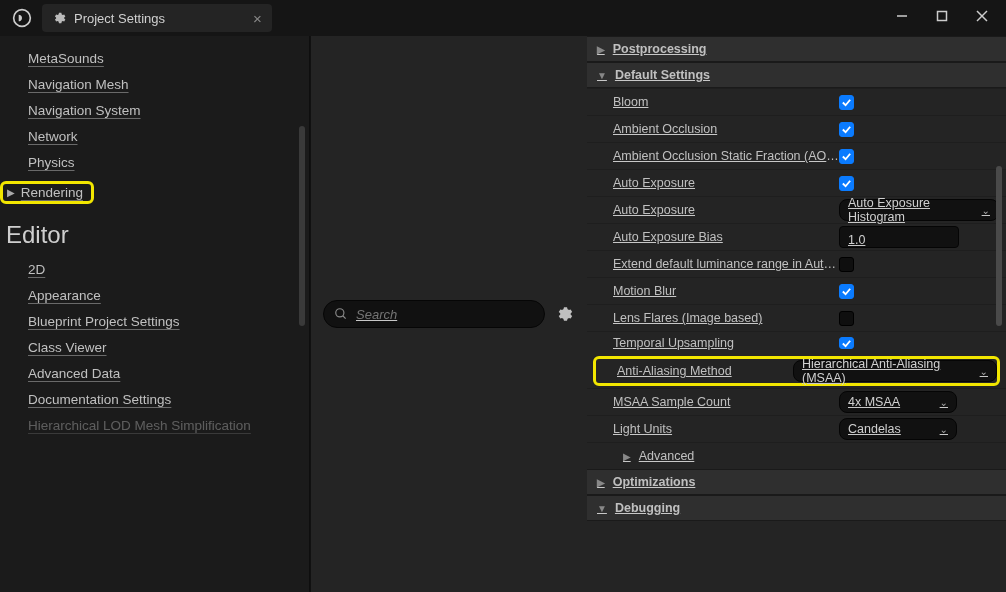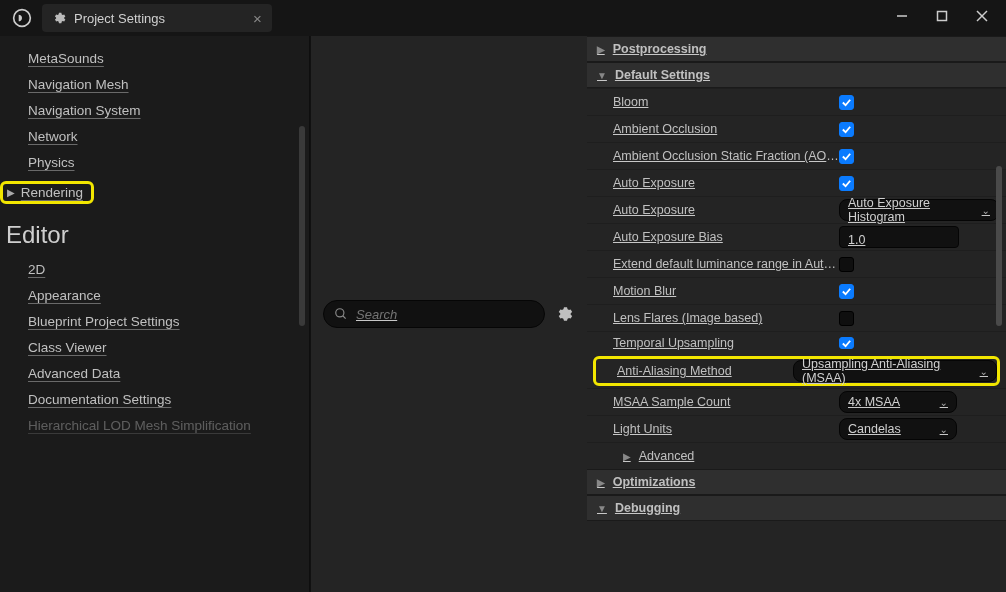--- a/index.html
+++ b/index.html
@@ -396,21 +396,21 @@
                 <polyline points="4,12 10,18 20,6"></polyline>
               </svg>
             </div>
           </div>
       </div>
 
       <div class="prop-row highlight-row">
         <div class="prop-label">Anti-Aliasing Method</div>
         <div class="prop-value">
             <div class="dropdown" style="width:204px">
-              <span>Upsampling Anti-Aliasing (MSAA)</span>
+              <span>Hierarchical Anti-Aliasing (MSAA)</span>
               <span class="caret">⌄</span>
             </div>
           </div>
       </div>
 
       <div class="prop-row">
         <div class="prop-label">MSAA Sample Count</div>
         <div class="prop-value">
             <div class="dropdown" style="width:118px">
               <span>4x MSAA</span>

